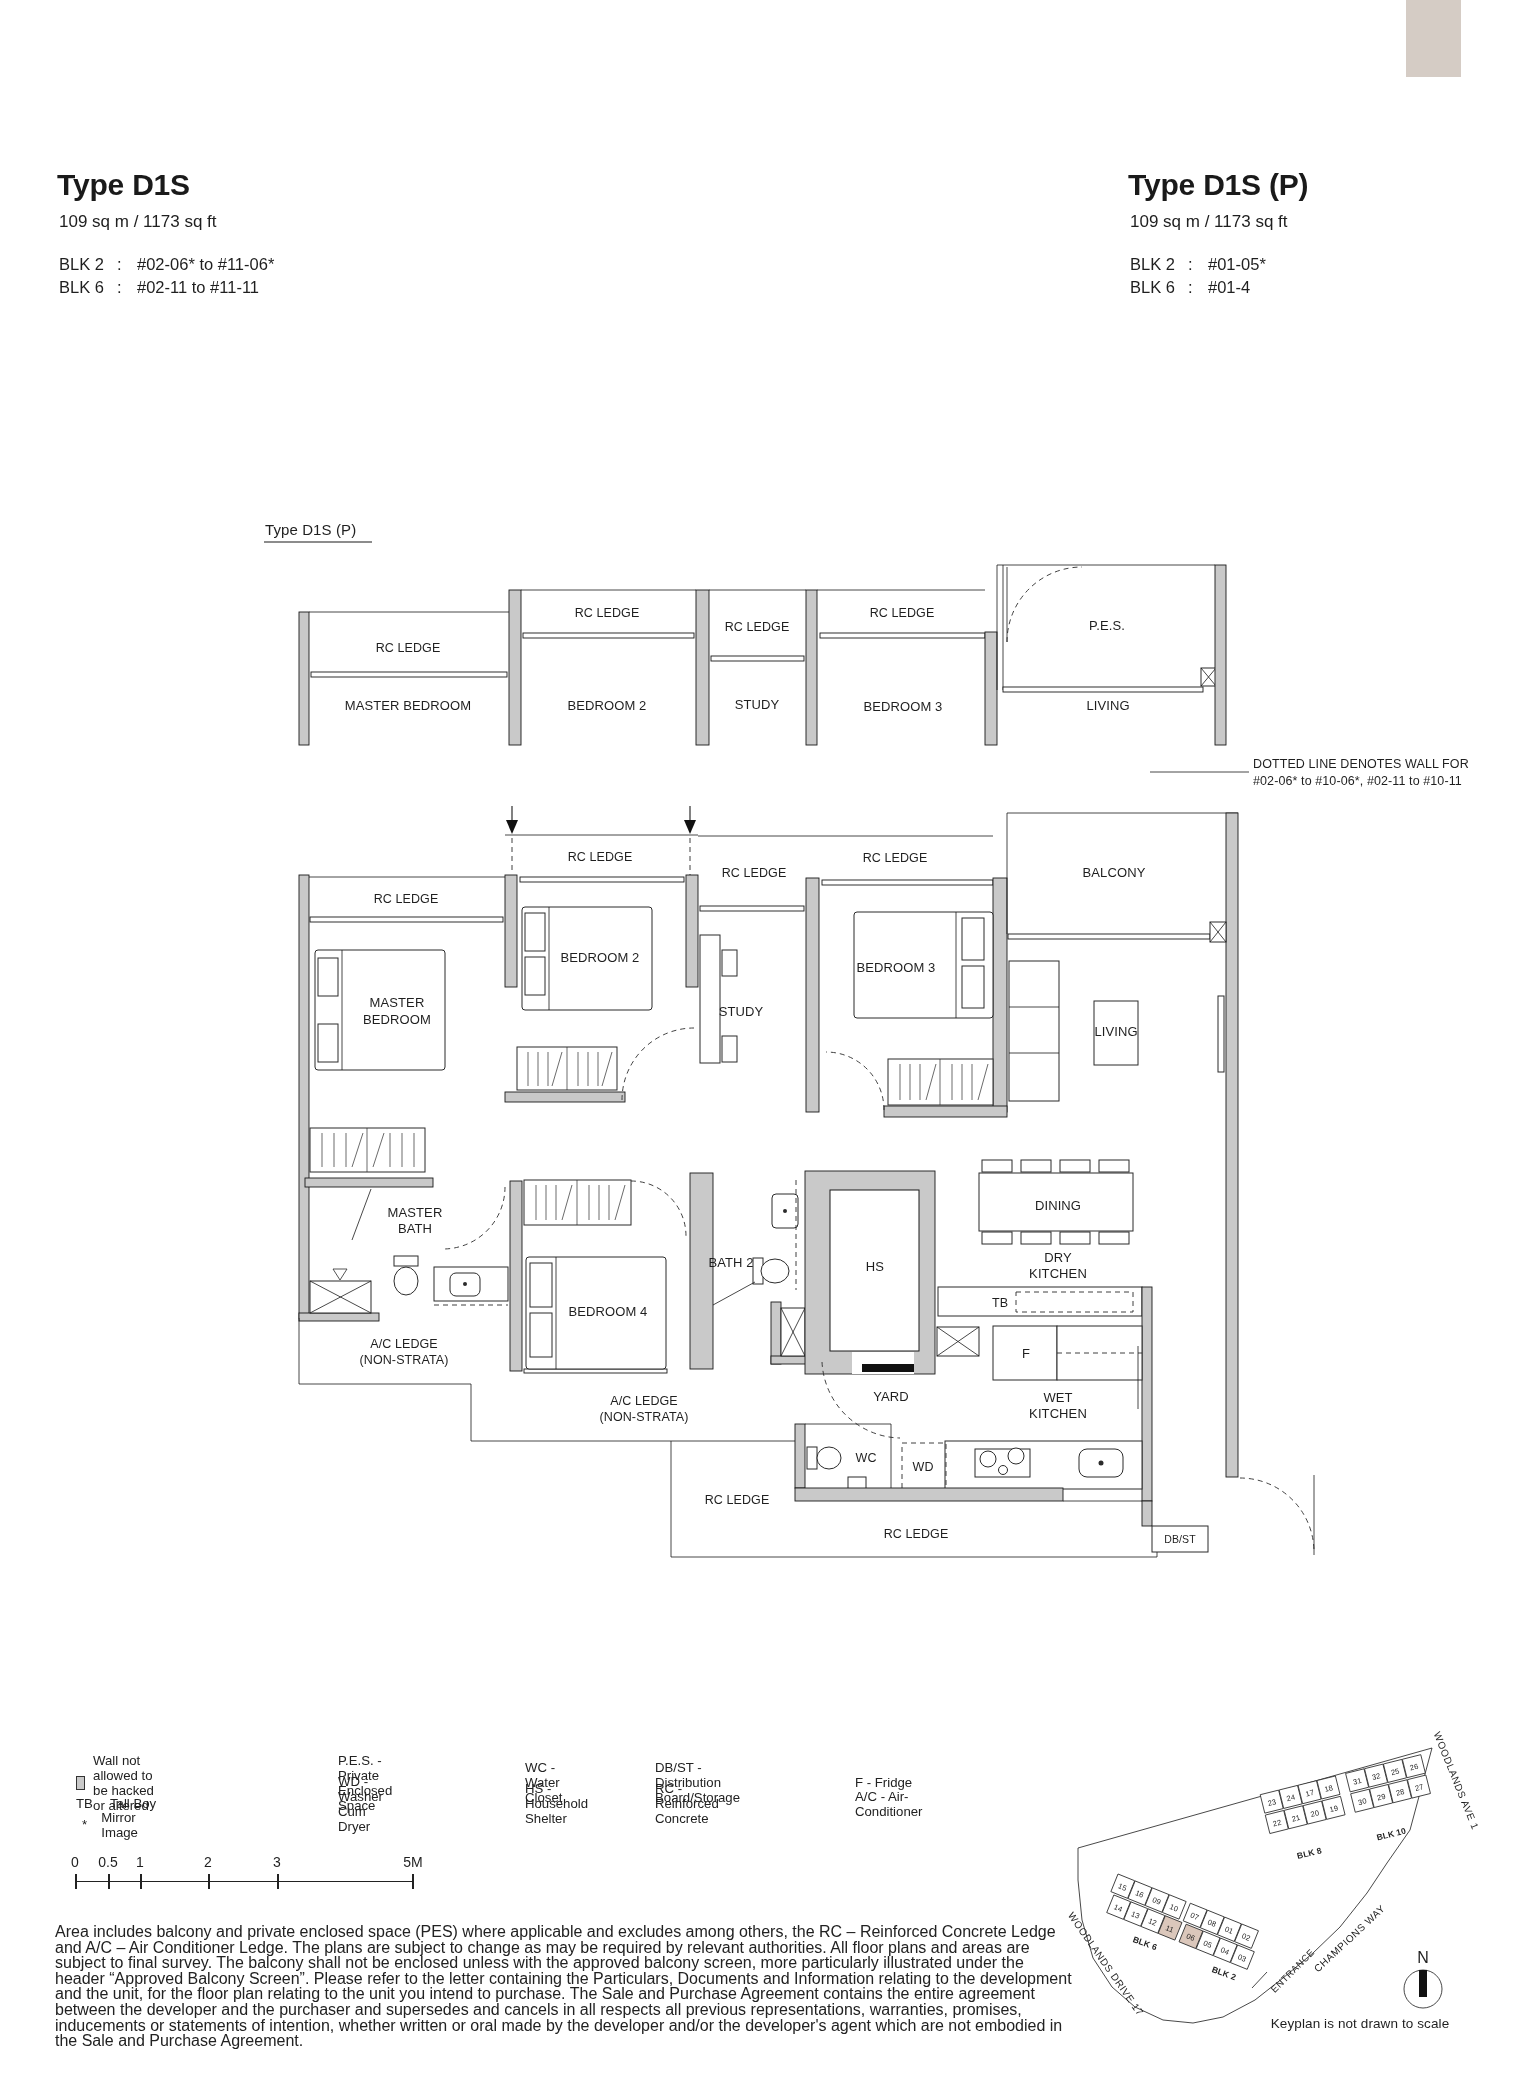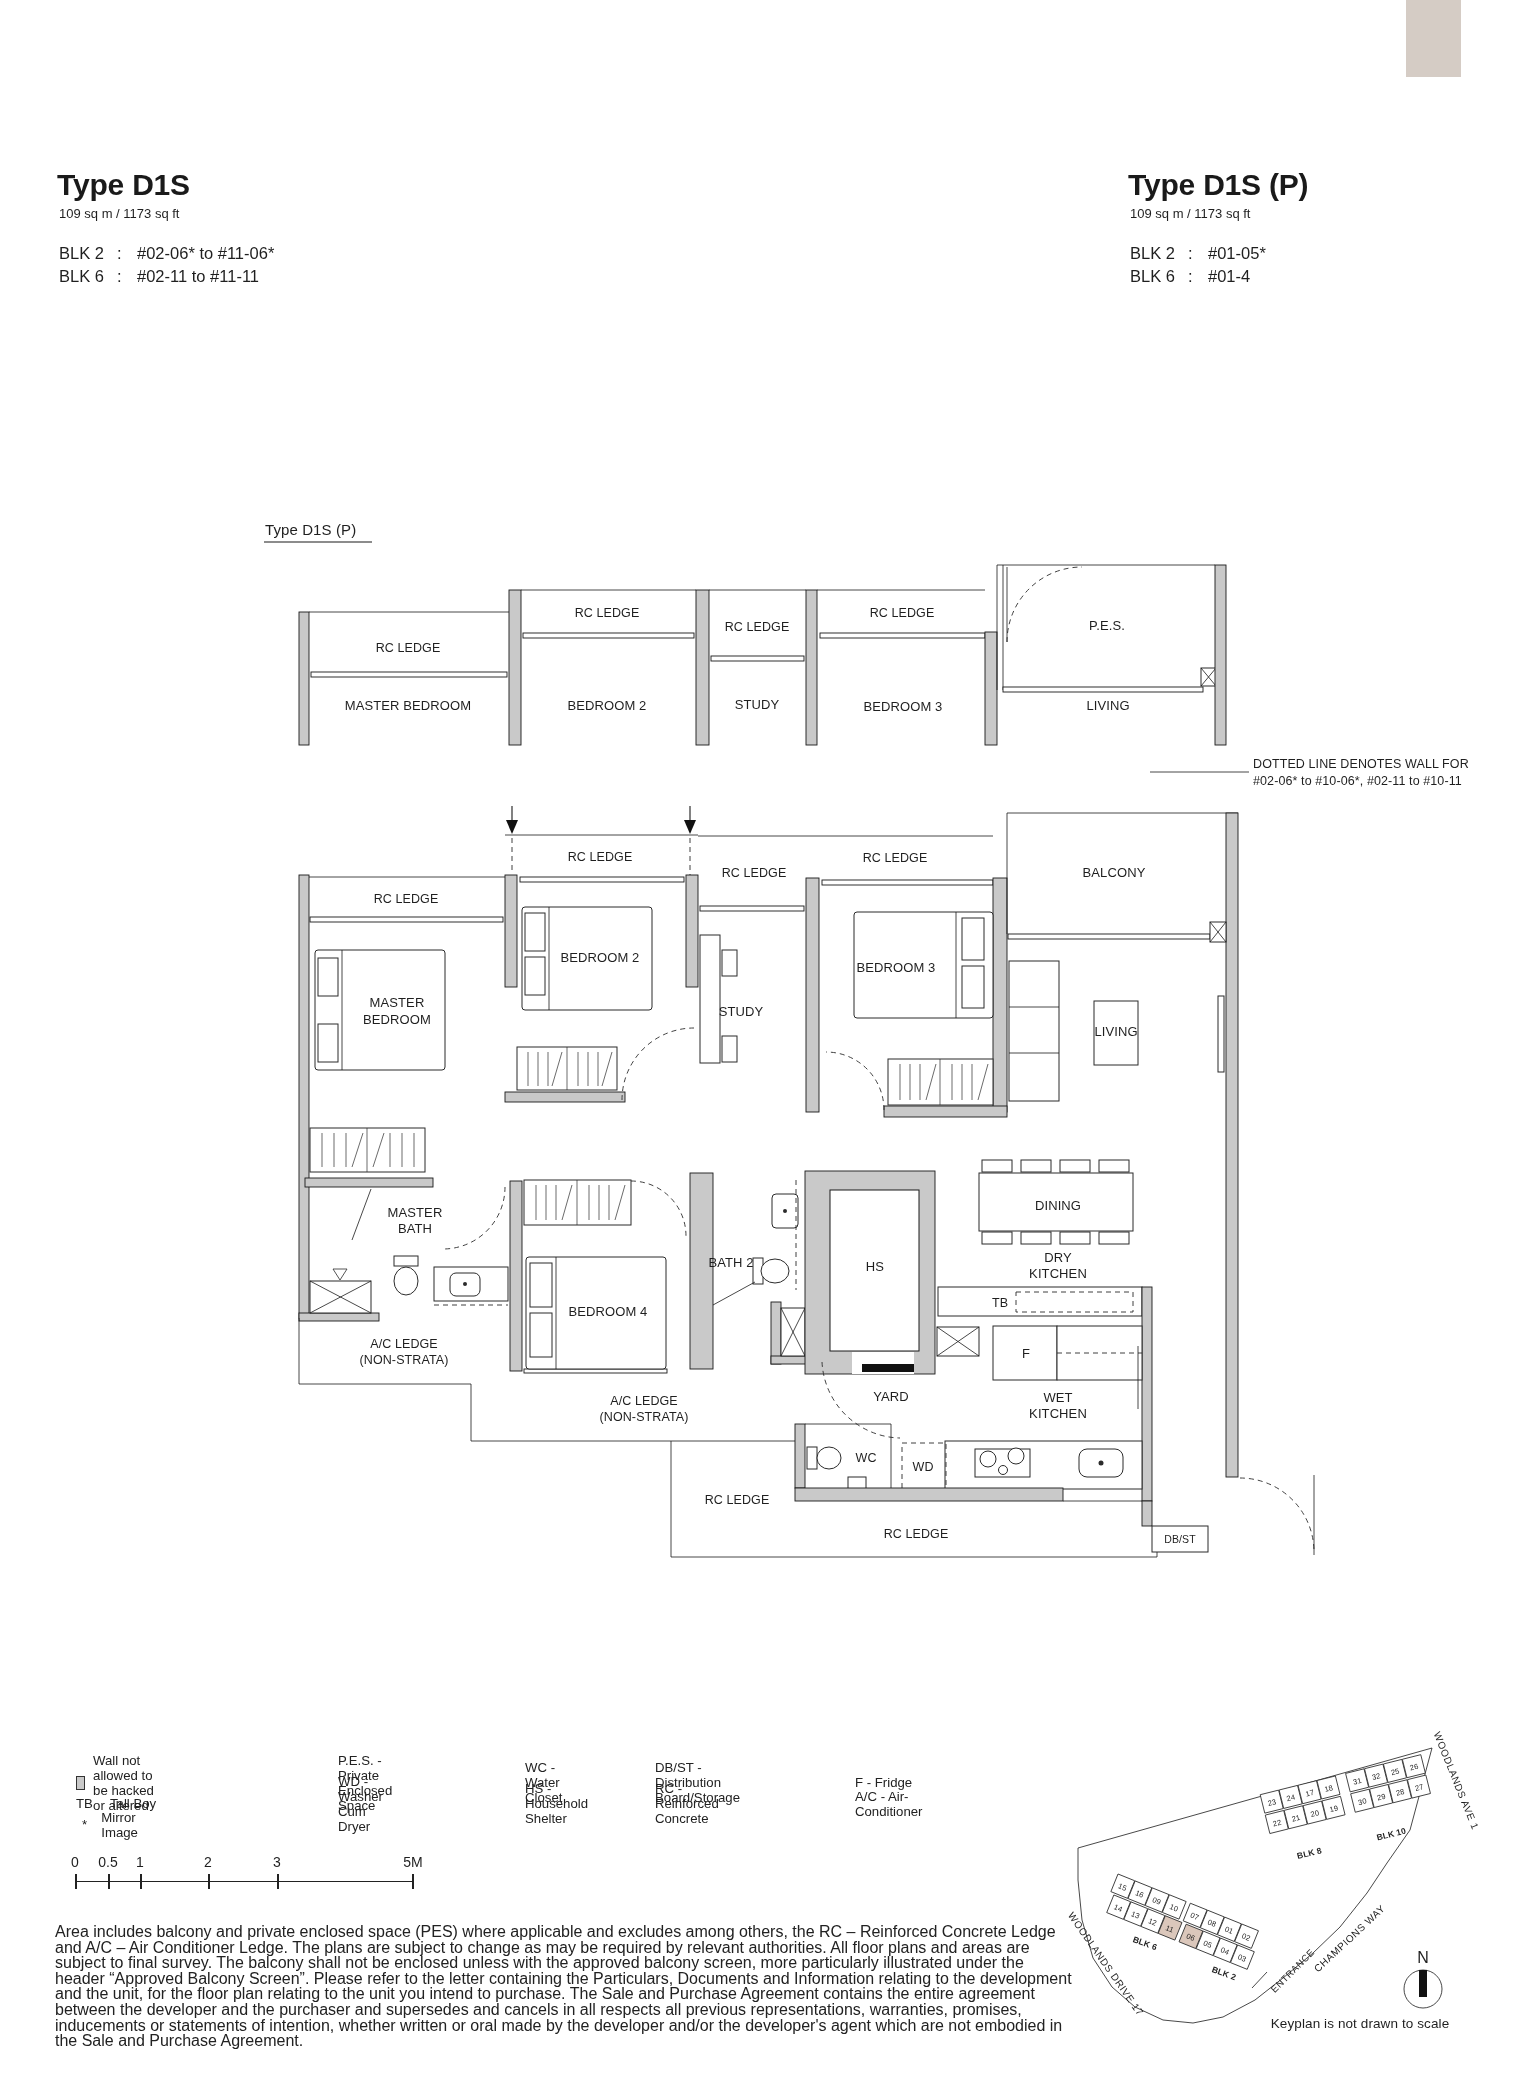--- a/index.html
+++ b/index.html
@@ -5,21 +5,21 @@
   html,body{margin:0;padding:0;background:#fff}
   .page{position:relative;width:1517px;height:2092px;background:#fff;overflow:hidden;
         font-family:"Liberation Sans",sans-serif;color:#1f1f1f}
   .corner-tab{position:absolute;top:0;right:56px;width:55px;height:77px;background:#d5ccc5}
   .main-title{position:absolute;top:57px;right:127px;font-size:45px;font-weight:400;
               letter-spacing:-0.5px;color:#171717;white-space:nowrap}
   .unit-block{position:absolute;top:168px}
   .unit-block.left{left:57px}
   .unit-block.right{left:1128px}
   .unit-type{font-size:30px;font-weight:700;letter-spacing:-0.2px;color:#1a1a1a}
-  .unit-area{margin-top:4px;margin-left:2px;font-size:13px}
+  .unit-area{margin-top:10px;margin-left:2px;font-size:17px}
   .blk-rows{margin-top:23px;margin-left:2px}
   .blk-row{display:grid;grid-template-columns:58px 20px auto;font-size:16.5px;margin-bottom:4px}
   svg.plan-svg{position:absolute;left:0;top:0;width:1517px;height:2092px}
   svg text{font-family:"Liberation Sans",sans-serif;fill:#1f1f1f;font-size:13px;letter-spacing:.1px}
   text.rc{font-size:12.5px}
   text.small{font-size:12.5px}
   text.tiny{font-size:10.5px}
   text.mid{text-anchor:middle}
   .wall{fill:#c9c9c9;stroke:#1a1a1a;stroke-width:.9}
   .thin{fill:none;stroke:#1a1a1a;stroke-width:1.1}

